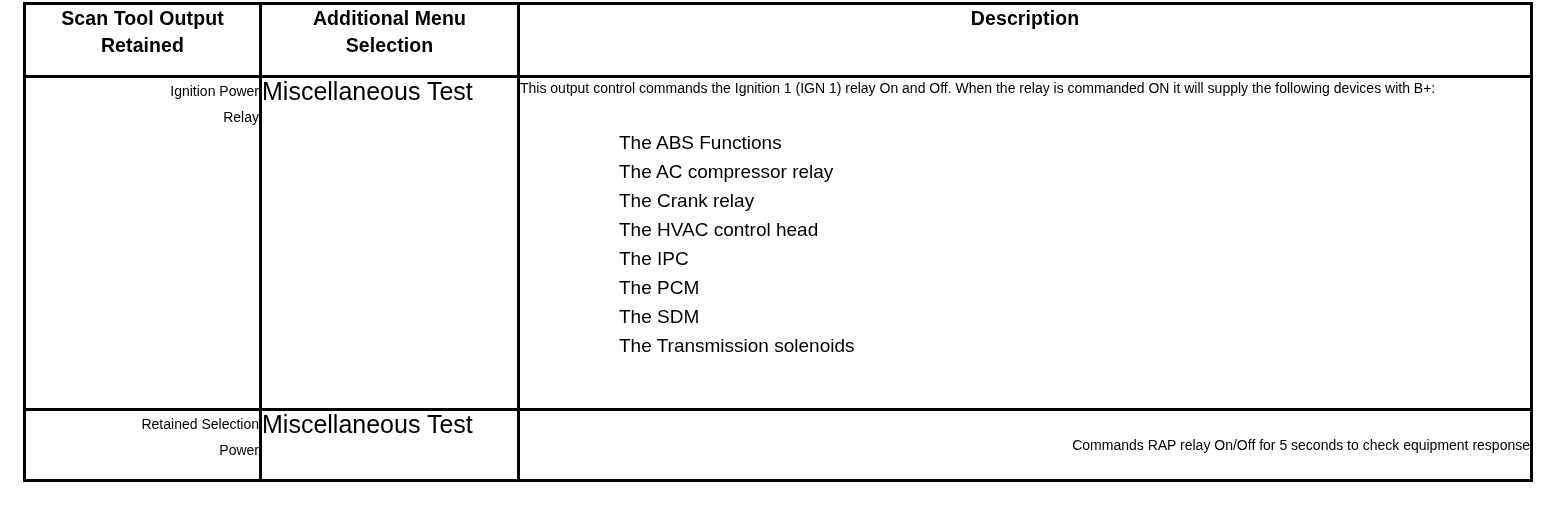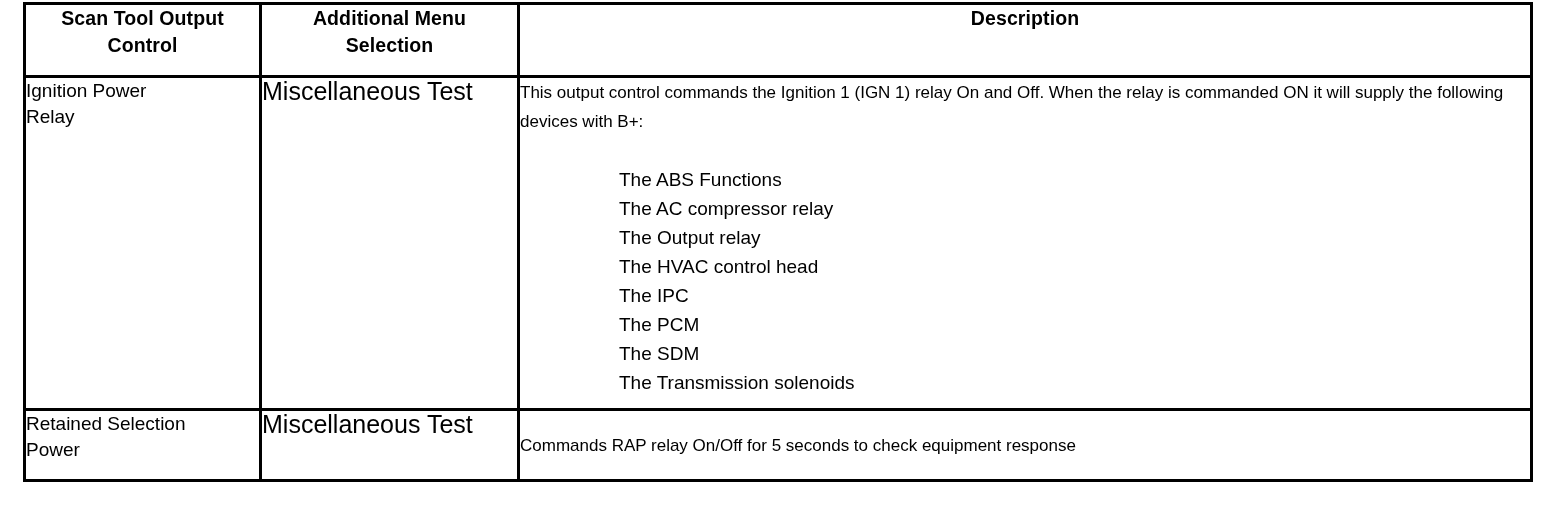--- a/index.html
+++ b/index.html
@@ -63,49 +63,49 @@
   }
   thead th.h-pad { padding-top: 19px; }
   thead th.h-desc {
     vertical-align: bottom;
     padding-bottom: 11px;
   }
   .hdr-line { display: block; white-space: nowrap; }
 
   
   td.cell-name {
-    font-size: 19px;
+    font-size: 14px;
     line-height: 26px;
     padding: 0 4px 0 8px;
     vertical-align: middle;
-    text-align: left;
+    text-align: right;
   }
   td.cell-menu {
     font-size: 25px;
     line-height: 26px;
     padding: 0 4px 0 7px;
     vertical-align: middle;
     text-align: left;
   }
   td.cell-desc {
     font-size: 19.5px;
     line-height: 29px;
     padding: 8px 10px 6px 8px;
     vertical-align: top;
     text-align: left;
   }
 
   tr.row-tall td { height: 330px; }
   tr.row-short td { height: 68px; }
-  tr.row-short td.cell-desc { vertical-align: middle; padding-top: 0; padding-bottom: 0; }
+  tr.row-short td.cell-desc { vertical-align: middle; padding-top: 0; padding-bottom: 0; text-align: right; }
 
   .desc-para {
     margin: 0;
-    font-size: 17px;
-    line-height: 29px;
+    font-size: 14px;
+    line-height: 21px;
   }
   .desc-list {
     list-style: none;
     margin: 0;
     padding: 0;
     margin-top: 29px;
     margin-left: 99px;
   }
   .desc-list li {
     font-size: 19px;
@@ -123,21 +123,21 @@
     <colgroup>
       <col class="col-a">
       <col class="col-b">
       <col class="col-c">
     </colgroup>
 
     <thead>
       <tr class="frame-top">
         <th class="h-pad">
           <span class="hdr-line">Scan Tool Output</span>
-          <span class="hdr-line">Control</span>
+          <span class="hdr-line">Retained</span>
         </th>
         <th class="h-pad">
           <span class="hdr-line">Additional Menu</span>
           <span class="hdr-line">Selection</span>
         </th>
         <th class="h-desc">
           <span class="hdr-line">Description</span>
         </th>
       </tr>
     </thead>
@@ -148,21 +148,21 @@
         <td class="cell-name">
           <span class="name-line">Ignition Power</span>
           <span class="name-line">Relay</span>
         </td>
         <td class="cell-menu">Miscellaneous Test</td>
         <td class="cell-desc">
           <p class="desc-para">This output control commands the Ignition 1 (IGN 1) relay On and Off. When the relay is commanded ON it will supply the following devices with B+:</p>
           <ul class="desc-list">
             <li>The ABS Functions</li>
             <li>The AC compressor relay</li>
-            <li>The Output relay</li>
+            <li>The Crank relay</li>
             <li>The HVAC control head</li>
             <li>The IPC</li>
             <li>The PCM</li>
             <li>The SDM</li>
             <li>The Transmission solenoids</li>
           </ul>
         </td>
       </tr>
 
       <tr class="row-short">

